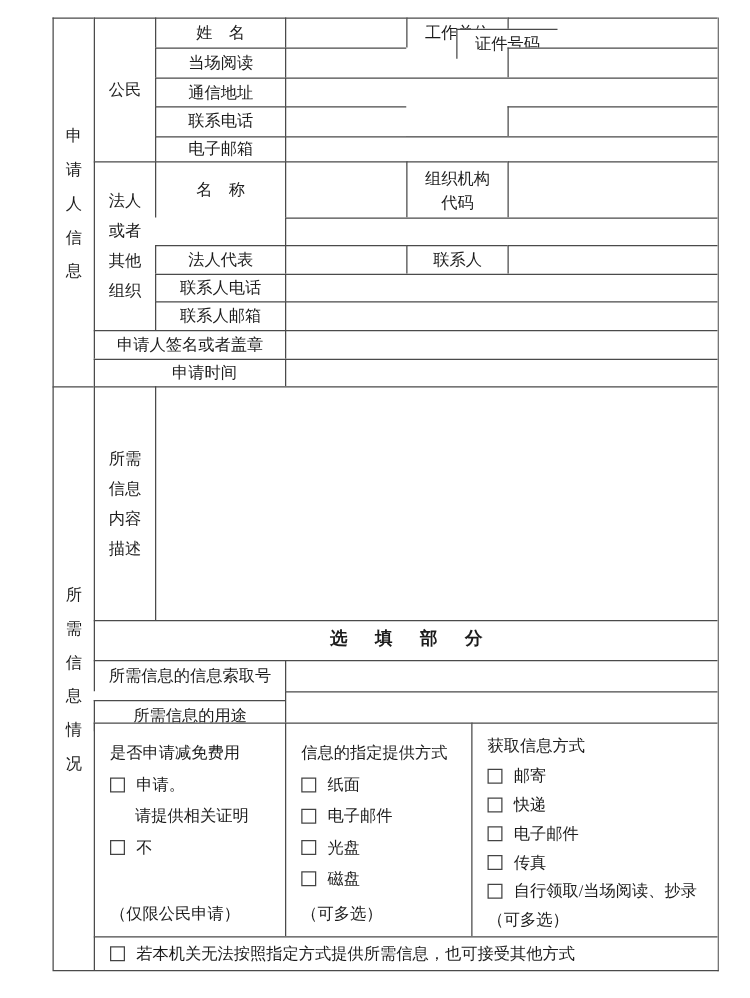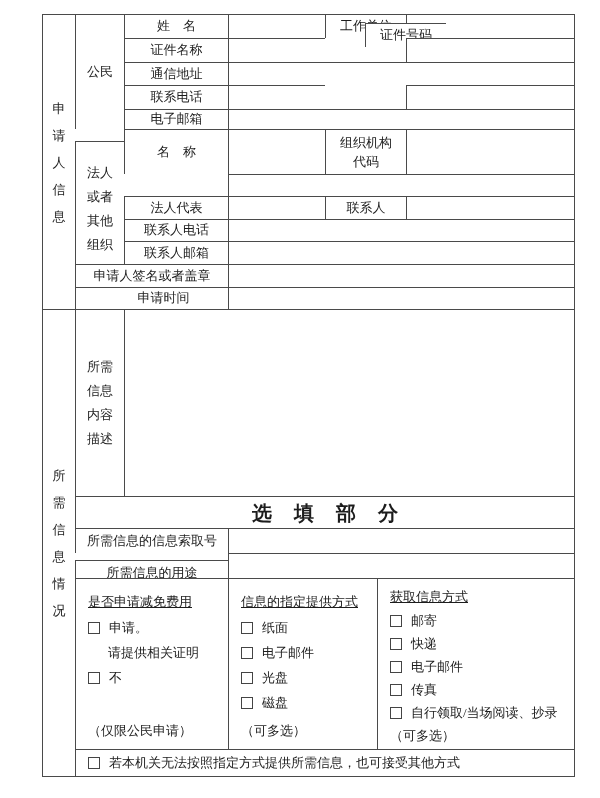--- a/index.html
+++ b/index.html
@@ -16,23 +16,23 @@
     position:absolute;box-sizing:border-box;
     border-left:1px solid var(--bc);border-top:1px solid var(--bc);
     display:flex;align-items:center;justify-content:center;
     font-size:13px;line-height:1.3;background:#fff;
   }
   .stack{word-break:break-all;text-align:center;}
   .w1{width:14px;line-height:27px;}
   .w2{width:27px;line-height:24px;}
   .w2d{width:27px;line-height:24px;}
   .w4{width:53px;line-height:19px;}
-  .hdr{font-weight:bold;font-size:20px;letter-spacing:22px;text-indent:22px;}
+  .hdr{font-weight:bold;font-size:14px;letter-spacing:22px;text-indent:22px;}
   .group{flex-direction:column;align-items:flex-start;justify-content:flex-start;padding:9px 4px 0 12px;}
-  .grp-title{line-height:27px;height:27px;text-decoration:underline;}
+  .grp-title{line-height:27px;height:27px;}
   .opt{display:flex;align-items:center;height:25px;line-height:25px;}
   .obtain .opt{height:23px;line-height:23px;}
   .obtain .grp-title{height:24px;line-height:24px;}
   .cb{width:10px;height:10px;border:1px solid #444;margin-right:9px;flex:none;background:#fff;}
   .opt-note{padding-left:20px;height:25px;line-height:25px;}
   .grp-foot{position:absolute;left:12px;bottom:9px;}
   .grp-foot.inflow{position:static;margin-top:2px;line-height:20px;}
   .rowline{justify-content:flex-start;padding-left:12px;}
 </style>
 </head>
@@ -52,21 +52,21 @@
     <div class="cell" style="left:82px;top:0;width:104px;height:24px;">
       <span>姓　名</span>
     </div>
     <div class="cell" style="left:186px;top:0;width:97px;height:24px;"></div>
     <div class="cell" style="left:283px;top:0;width:81px;height:24px;">
       <span>工作单位</span>
     </div>
     <div class="cell" style="left:364px;top:0;width:168px;height:24px;"></div>
 
     <div class="cell" style="left:82px;top:24px;width:104px;height:24px;">
-      <span>证件名称</span>
+      <span>当场阅读</span>
     </div>
     <div class="cell" style="left:186px;top:24px;width:97px;height:24px;"></div>
     <div class="cell" style="left:283px;top:9px;width:81px;height:24px;margin-left:40px;">
       <span>证件号码</span>
     </div>
     <div class="cell" style="left:364px;top:24px;width:168px;height:24px;"></div>
 
     <div class="cell" style="left:82px;top:48px;width:104px;height:23px;">
       <span>通信地址</span>
     </div>
@@ -79,21 +79,21 @@
     <div class="cell" style="left:283px;top:71px;width:81px;height:24px;margin-top:24px;">
       <span>邮政编码</span>
     </div>
     <div class="cell" style="left:364px;top:71px;width:168px;height:24px;"></div>
 
     <div class="cell" style="left:82px;top:95px;width:104px;height:20px;">
       <span>电子邮箱</span>
     </div>
     <div class="cell" style="left:186px;top:95px;width:346px;height:20px;"></div>
 
-    <div class="cell" style="left:33px;top:115px;width:49px;height:135px;margin-top:12px;">
+    <div class="cell" style="left:33px;top:115px;width:49px;height:135px;">
       <span class="stack w2">法人或者其他组织</span>
     </div>
 
     <div class="cell" style="left:82px;top:115px;width:104px;height:45px;">
       <span>名　称</span>
     </div>
     <div class="cell" style="left:186px;top:115px;width:97px;height:45px;"></div>
     <div class="cell" style="left:283px;top:115px;width:81px;height:45px;">
       <span class="stack w4">组织机构代码</span>
     </div>

